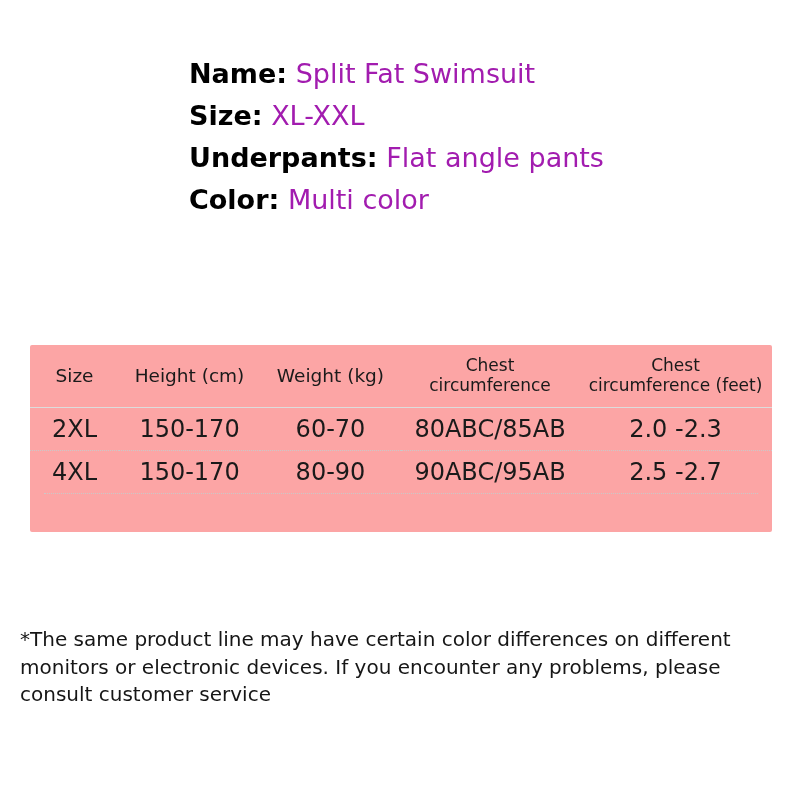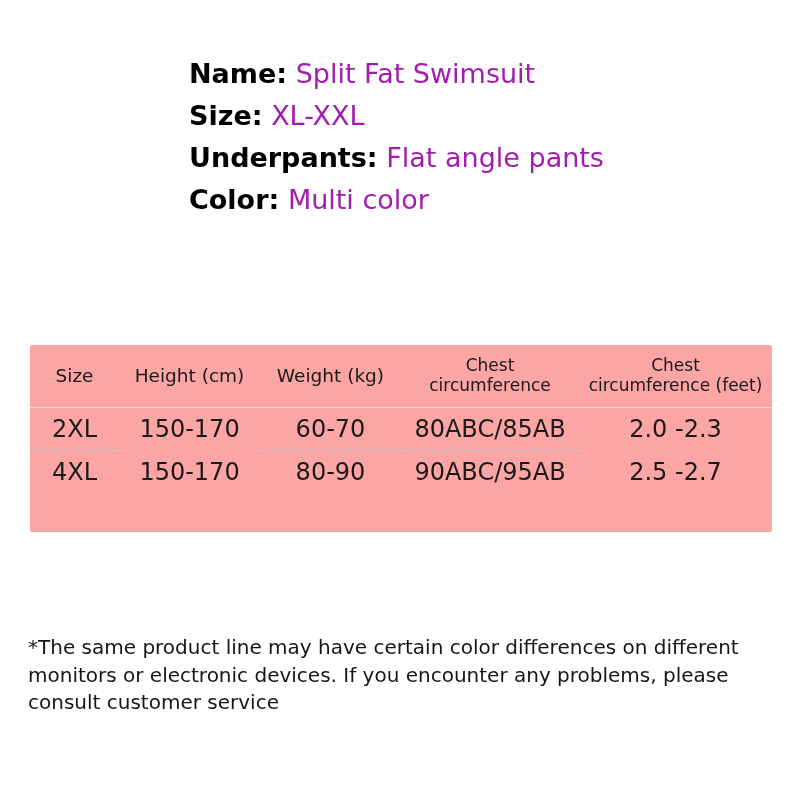--- a/index.html
+++ b/index.html
@@ -104,21 +104,21 @@
   .notes {
     position: absolute;
     left: 16px;
     top: 622px;
     width: 772px;
     font-size: 20px;
     line-height: 1.38;
     color: #161616;
   }
   .notes p {
-    margin: 12px;
+    margin: 4px;
   }
 </style>
 </head>
 <body>
 
 <div class="page">
 
   <div class="spec-block">
     <div class="spec-row">
       <span class="spec-label">Name:</span>

